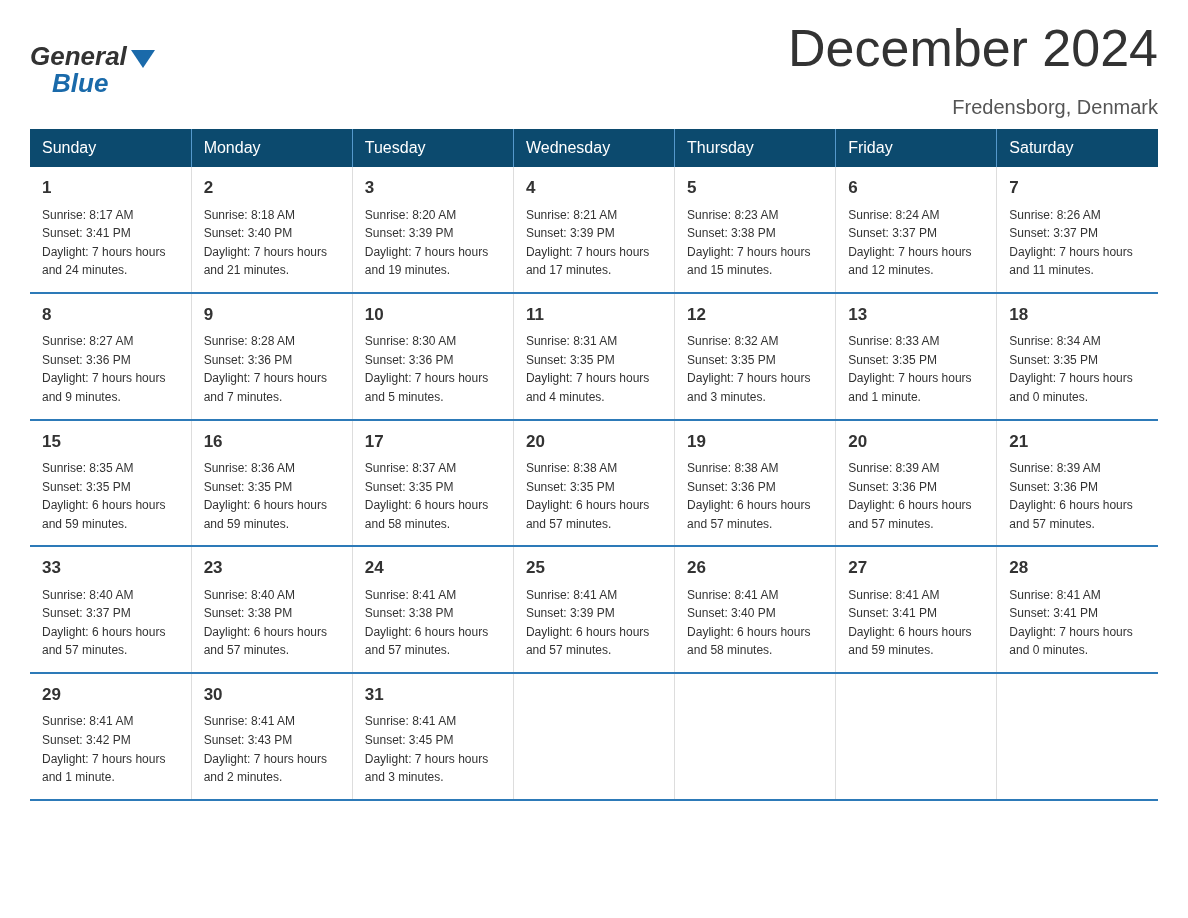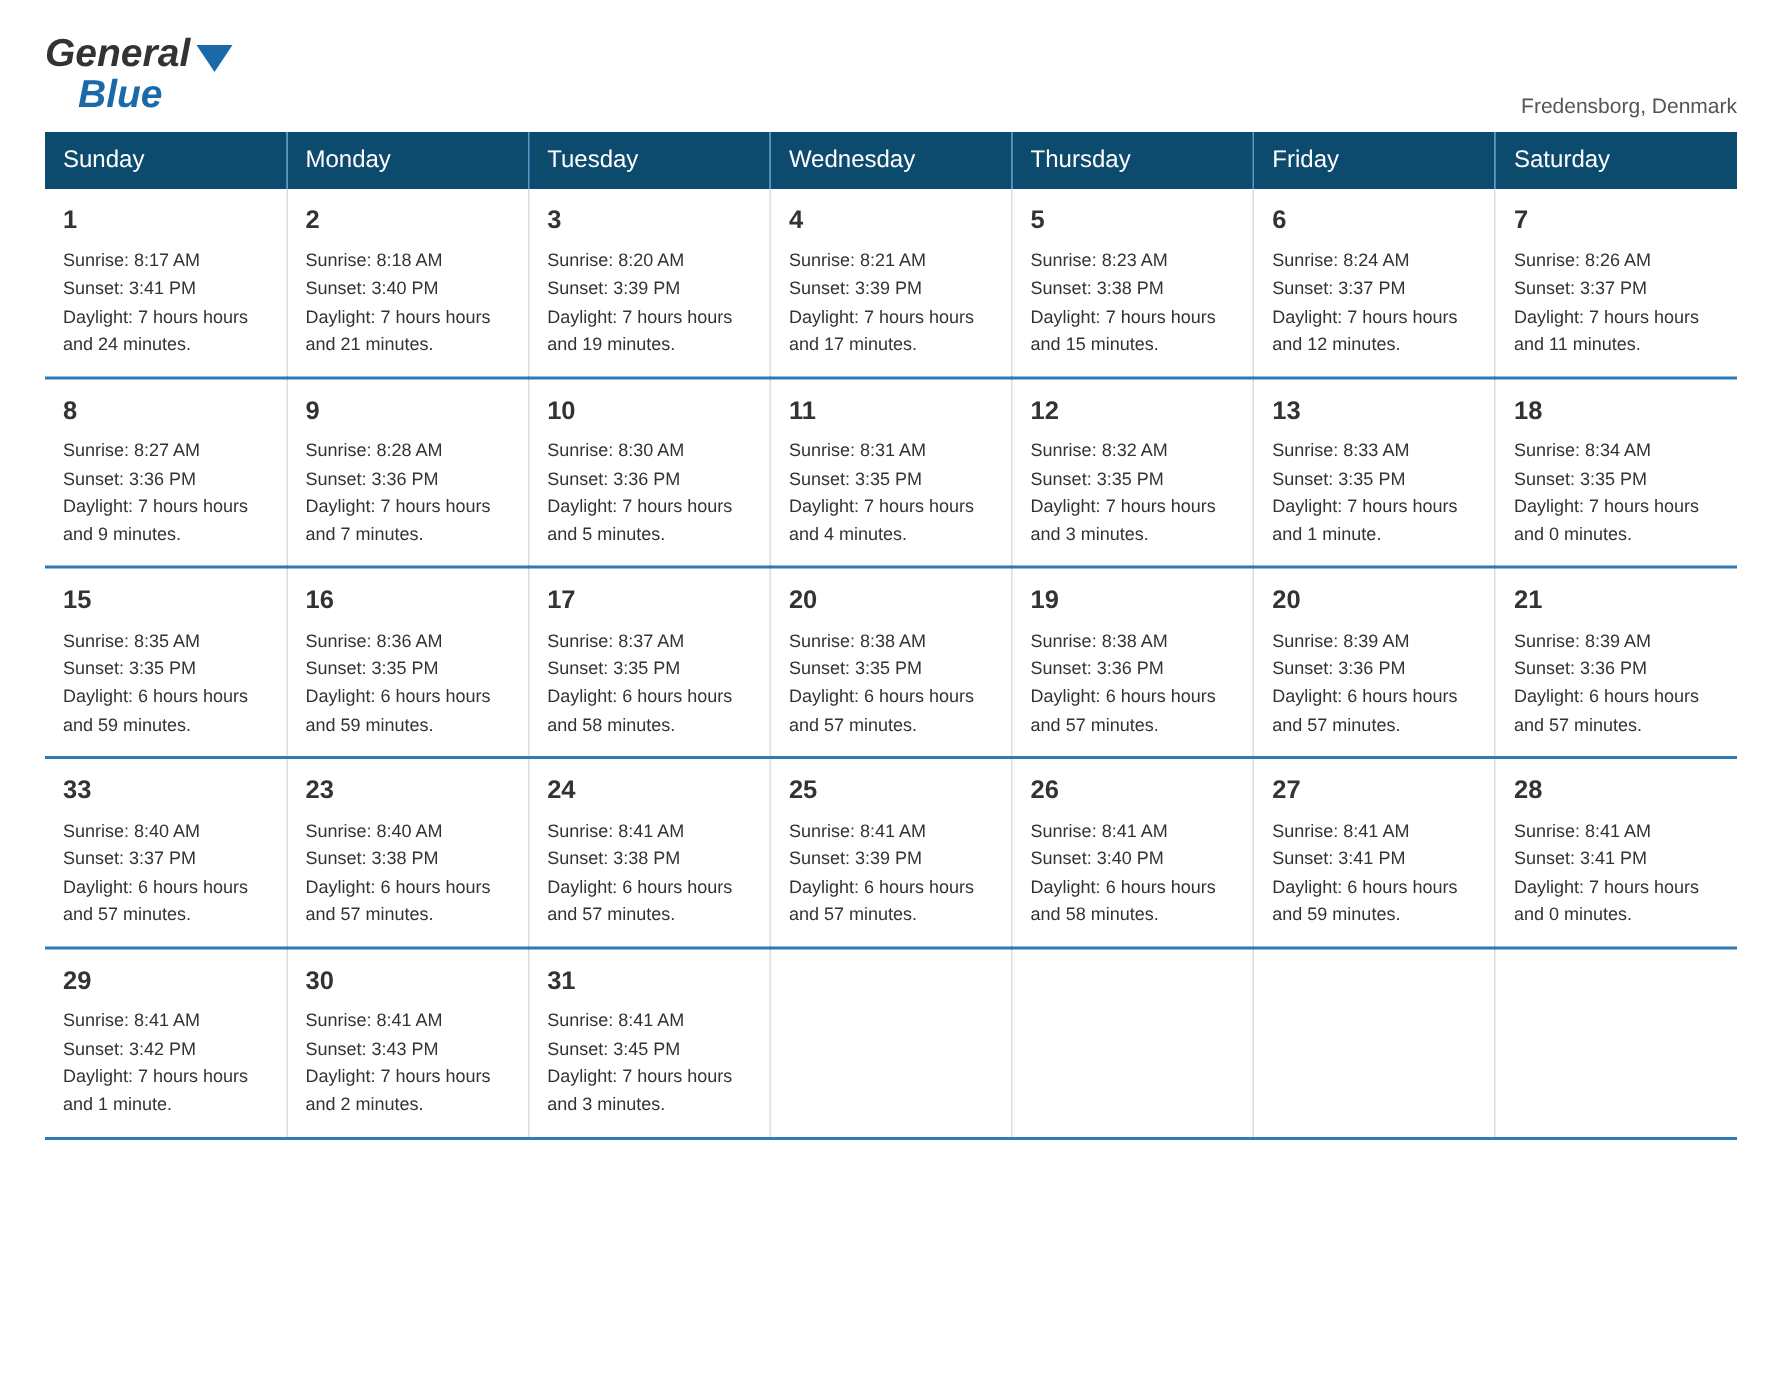--- a/index.html
+++ b/index.html
@@ -6,21 +6,21 @@
     body {
       font-family: Arial, sans-serif;
       background: #fff;
       padding: 20px 30px;
       width: 1188px;
       min-height: 918px;
     }
     .header-row {
       display: flex;
       justify-content: space-between;
-      align-items: flex-end;
+      align-items: center;
       margin-bottom: 10px;
     }
     .logo {
       display: flex;
       flex-direction: column;
       align-items: flex-start;
     }
     .logo-top {
       display: flex;
       align-items: center;
@@ -43,23 +43,23 @@
     .title-block {
       text-align: right;
     }
     .month-title {
       font-size: 52px;
       font-weight: normal;
       color: #333;
       line-height: 1.1;
     }
     .location {
-      font-size: 14px;
+      font-size: 20px;
       color: #555;
-      margin-top: 4px;
+      margin-top: 19px;
     }
     table {
       width: 100%;
       border-collapse: collapse;
       margin-top: 10px;
     }
     thead tr {
       background-color: #0c4a6e;
     }
     thead th {
@@ -111,20 +111,21 @@
   <div class="logo">
     <div class="logo-top">
       <span class="logo-general">General</span>
       <div class="logo-triangle"></div>
     </div>
     <div style="display:flex; align-items:center; margin-top:-4px;margin-left:20px;">
       <span style="font-size:26px;font-weight:bold;color:#1a6aaa;font-style:italic; margin-left:2px;">Blue</span>
     </div>
   </div>
   <div class="title-block">
+    <div class="month-title">December 2024</div>
     <div class="location">Fredensborg, Denmark</div>
   </div>
 </div>
 
 <table>
   <thead>
     <tr>
       <th>Sunday</th>
       <th>Monday</th>
       <th>Tuesday</th>

